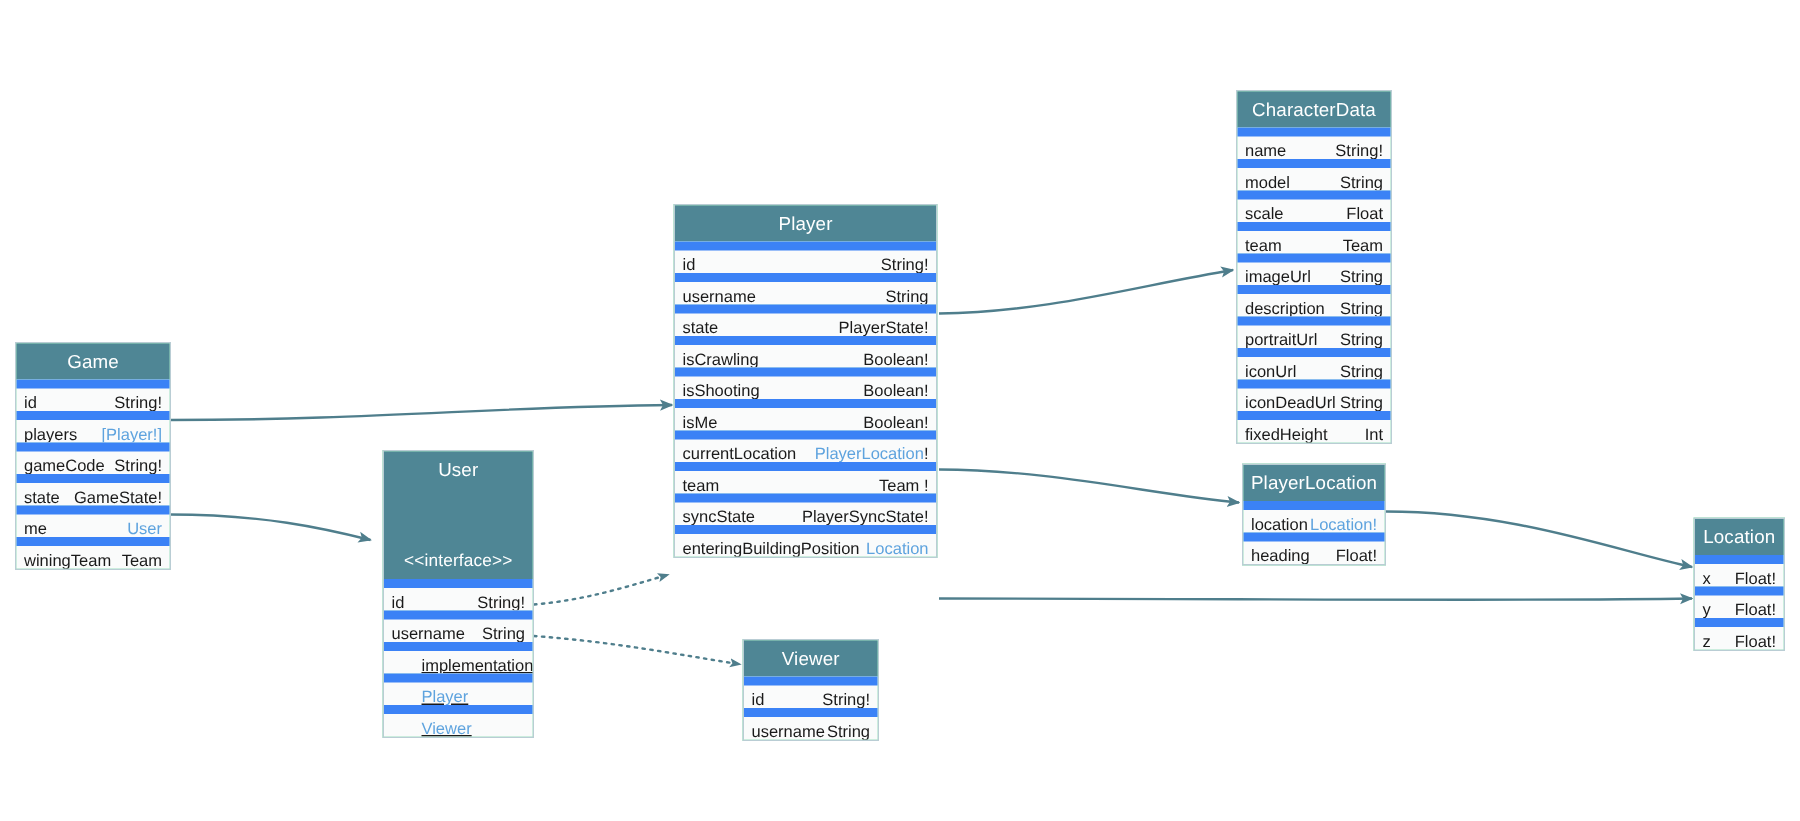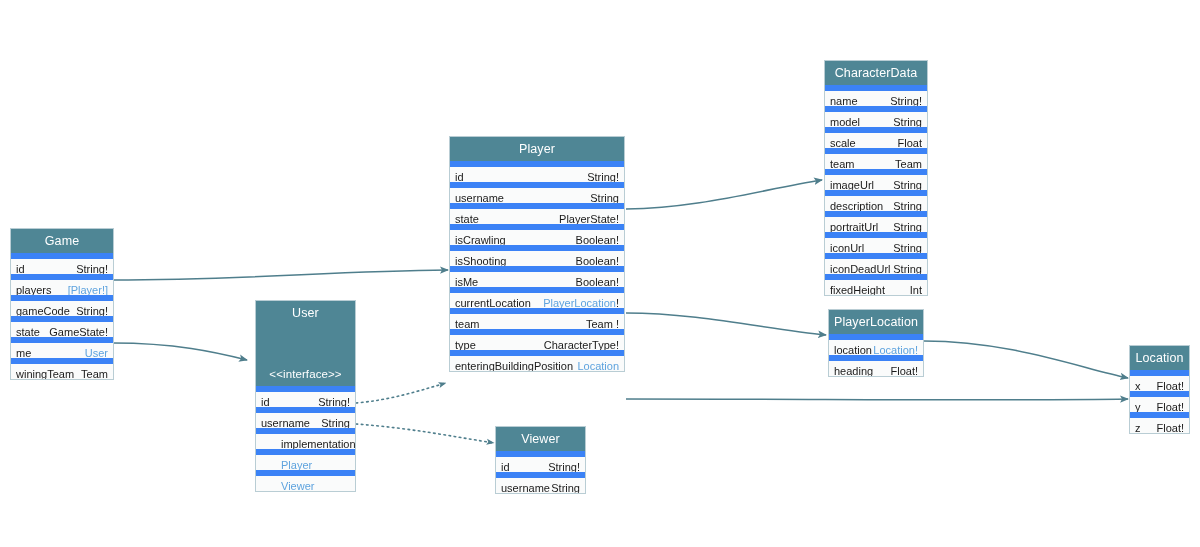--- a/index.html
+++ b/index.html
@@ -212,22 +212,22 @@
     </div>
     <div class="row">
       <span class="fname">currentLocation</span>
       <span class="ftype"><span class="lnk">PlayerLocation</span><span class="bang">!</span></span>
     </div>
     <div class="row">
       <span class="fname">team</span>
       <span class="ftype">Team !</span>
     </div>
     <div class="row">
-      <span class="fname">type</span>
-      <span class="ftype">CharacterType!</span>
+      <span class="fname">syncState</span>
+      <span class="ftype">PlayerSyncState!</span>
     </div>
     <div class="row">
       <span class="fname">enteringBuildingPosition</span>
       <span class="ftype lnk">Location</span>
     </div>
   </div>
 
   <div class="entity" style="left:824px; top:60px; width:104px;">
     <div class="entity-header">CharacterData</div>
     <div class="row">

